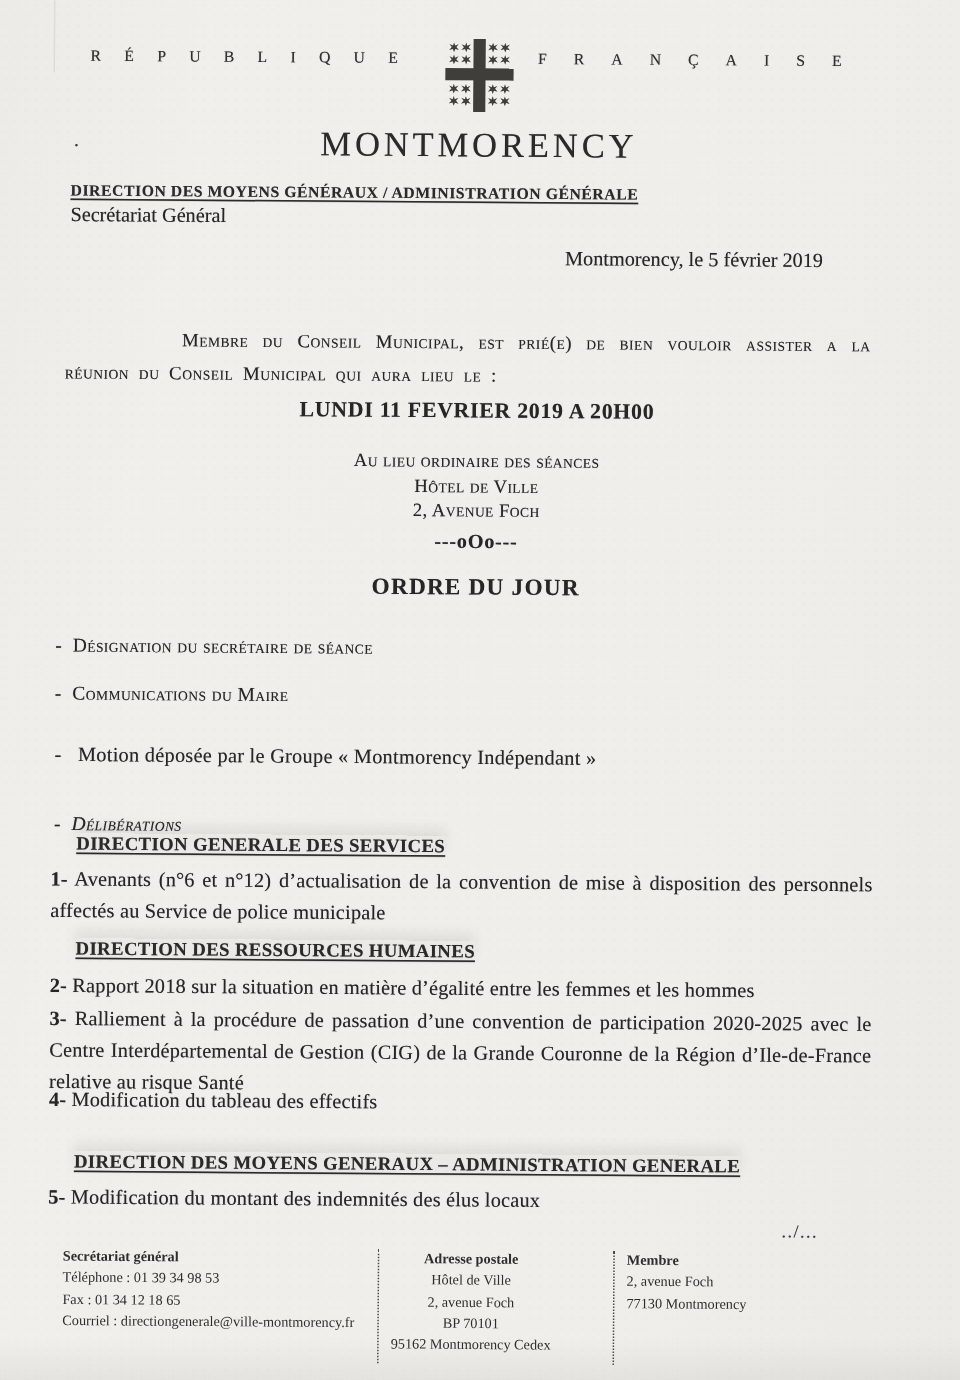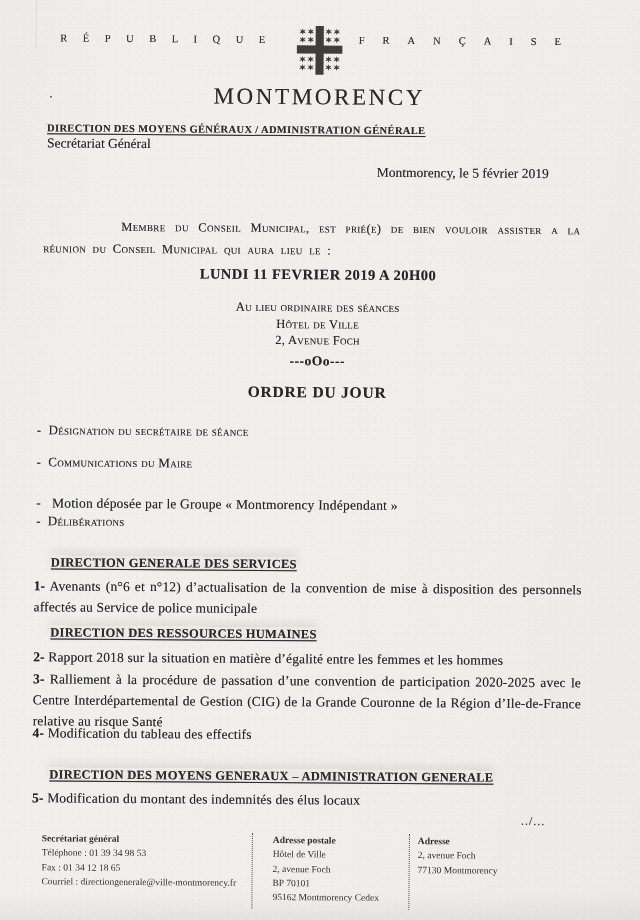--- a/index.html
+++ b/index.html
@@ -61,21 +61,21 @@
             box-shadow:0 -5px 7px rgba(90,88,84,0.10);background:rgba(160,158,152,0.05);}
   .item{left:38px;width:548px;font-size:13.5px;line-height:1.55;text-align:justify;
         letter-spacing:.15px;}
   .item .n{font-weight:bold;}
   .cont{top:810px;left:527px;font-size:12px;letter-spacing:1px;color:#3a3a3a;}
 
   
   .fcol{top:831px;font-size:9.5px;line-height:1.5;color:#2e2e2c;}
   .fcol .ft{font-weight:bold;}
   .f1{left:48px;width:205px;}
-  .f2{left:258px;border-left:1.5px dotted #4a4a48;padding-left:20px;min-height:76px;}
+  .f2{left:258px;border-left:1.5px dotted #4a4a48;padding-left:8px;min-height:76px;text-align:center;}
   .f3{left:415px;border-left:1.5px dotted #4a4a48;padding-left:8px;min-height:76px;}
 
   .text-blur{text-shadow:0 0 .45px rgba(45,45,45,.5);}
 </style>
 </head>
 <body>
 
 <div class="sheet">
   <div class="tilt">
     <div class="abs crease"></div>
@@ -130,21 +130,21 @@
 
     <div class="abs dash-item sc text-blur" style="top:422px;">
       <span class="dash">-</span><span>Désignation du secrétaire de séance</span>
     </div>
     <div class="abs dash-item sc text-blur" style="top:454px;">
       <span class="dash">-</span><span>Communications du Maire</span>
     </div>
     <div class="abs dash-item motion text-blur" style="top:495px;">
       <span class="dash">-</span><span>Motion déposée par le Groupe « Montmorency Indépendant »</span>
     </div>
-    <div class="abs dash-item sc text-blur" style="top:513px;">
+    <div class="abs dash-item sc text-blur" style="top:541px;font-style:italic;">
       <span class="dash">-</span><span>Délibérations</span>
     </div>
 
     <div class="abs sec-head text-blur" style="top:555px;">DIRECTION GENERALE DES SERVICES</div>
     <div class="abs item text-blur" style="top:576px;">
       <span class="n">1-</span>
       <span>Avenants (n°6 et n°12) d’actualisation de la convention de mise à disposition des personnels affectés au Service de police municipale</span>
     </div>
 
     <div class="abs sec-head text-blur" style="top:625px;">DIRECTION DES RESSOURCES HUMAINES</div>
@@ -176,18 +176,18 @@
       <div>Courriel : directiongenerale@ville-montmorency.fr</div>
     </div>
     <div class="abs fcol f2">
       <div class="ft">Adresse postale</div>
       <div>Hôtel de Ville</div>
       <div>2, avenue Foch</div>
       <div>BP 70101</div>
       <div>95162 Montmorency Cedex</div>
     </div>
     <div class="abs fcol f3">
-      <div class="ft">Adresse</div>
+      <div class="ft">Membre</div>
       <div>2, avenue Foch</div>
       <div>77130 Montmorency</div>
     </div>
   </div>
 </div>
 
 </body></html>

